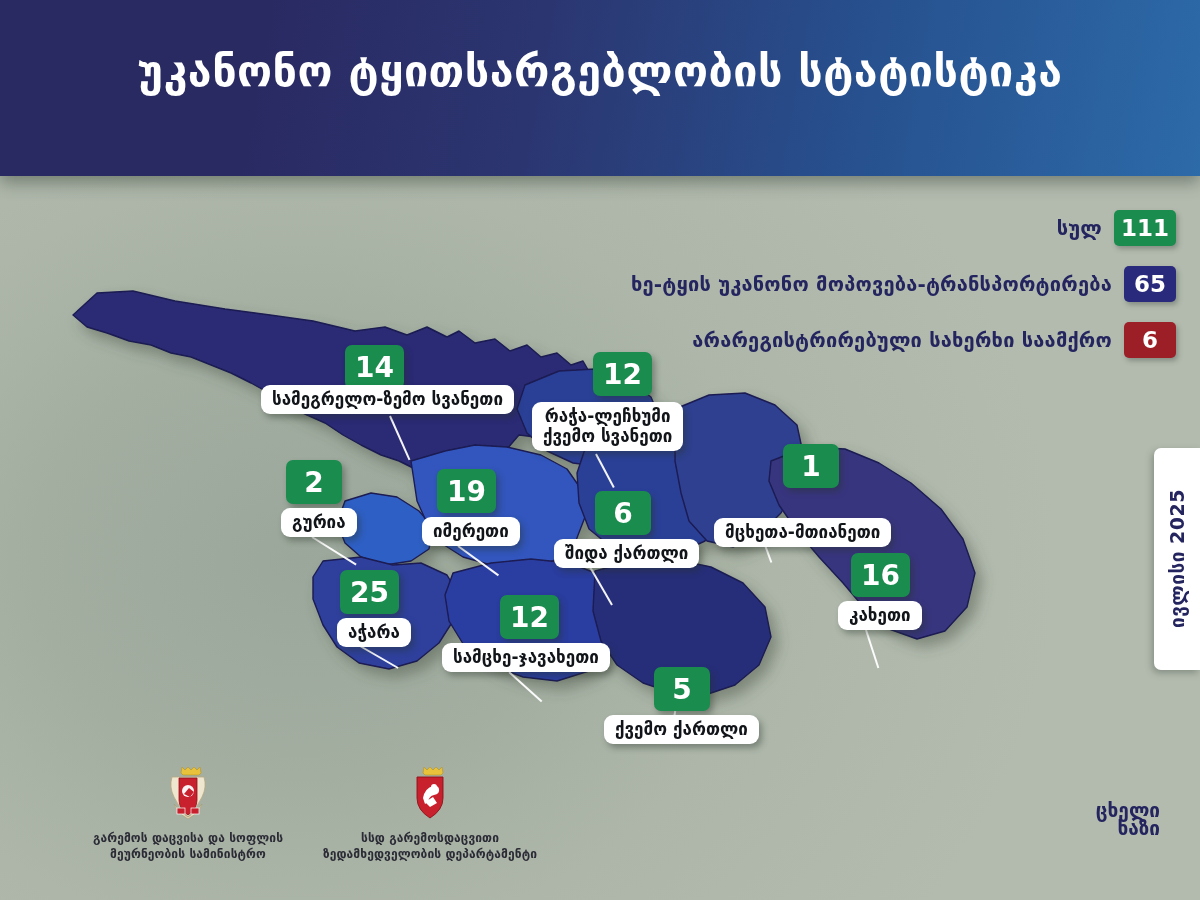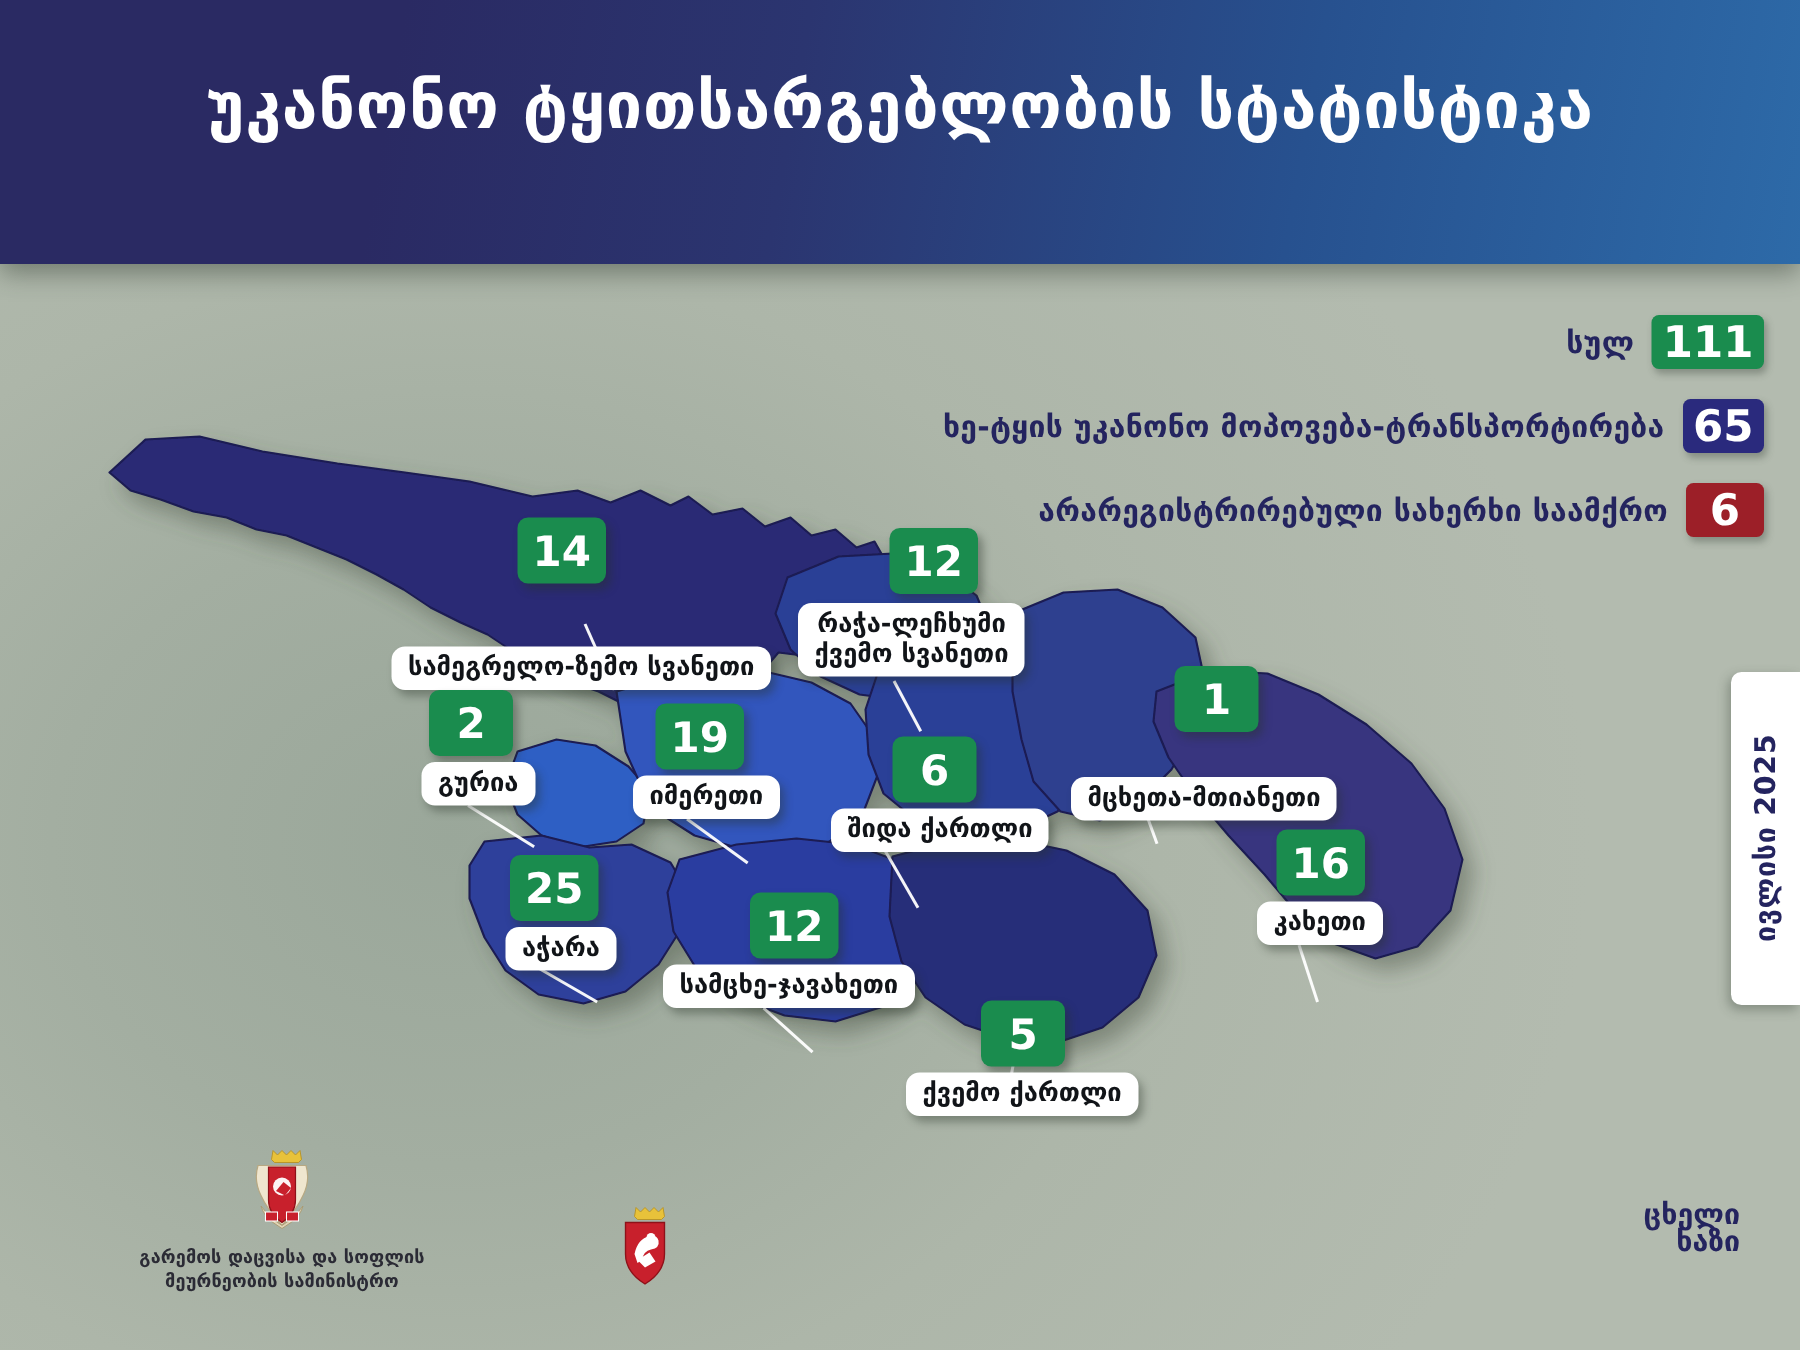--- a/index.html
+++ b/index.html
@@ -63,21 +63,21 @@
     font-size: 20px;
     font-weight: 700;
     white-space: nowrap;
     letter-spacing: 0.2px;
   }
   .legend-chip {
     min-width: 52px;
     height: 36px;
     border-radius: 5px;
     color: #ffffff;
-    font-size: 29px;
+    font-size: 23px;
     font-weight: 700;
     display: flex;
     align-items: center;
     justify-content: center;
     padding: 0 7px;
     box-sizing: border-box;
     box-shadow: 2px 3px 5px rgba(60,70,60,0.38);
   }
   
   #map-wrap {
@@ -260,21 +260,21 @@
 
         <path fill="#272f79" d="M540,306 L578,296 L618,294 L656,302 L688,318 L710,342 L716,372 L704,400
              L680,420 L650,430 L618,428 L588,418 L562,400 L546,376 L538,346 Z"></path>
       </g>
     </svg>
   </div>
 
   <div id="markers">
       <div class="leader" style="left: 390px; top: 415px; width: 48px; transform: rotate(66deg);"></div>
       <div class="marker" style="left: 345px; top: 333px; margin-top: 12px;"><span class="marker-num">14</span></div>
-      <div class="marker" style="left: 261px; top: 385px; margin-top: 46px;"><span class="marker-name">სამეგრელო-ზემო სვანეთი</span></div>
+      <div class="marker" style="left: 261px; top: 385px;"><span class="marker-name">სამეგრელო-ზემო სვანეთი</span></div>
       <div class="leader" style="left: 596px; top: 453px; width: 38px; transform: rotate(62deg);"></div>
       <div class="marker" style="left: 593px; top: 352px;"><span class="marker-num">12</span></div>
       <div class="marker" style="left: 532px; top: 402px;"><span class="marker-name">რაჭა-ლეჩხუმი
 ქვემო სვანეთი</span></div>
       <div class="leader" style="left: 757px; top: 522px; width: 42px; transform: rotate(70deg);"></div>
       <div class="marker" style="left: 783px; top: 444px;"><span class="marker-num">1</span></div>
       <div class="marker" style="left: 714px; top: 494px; margin-top: 24px;"><span class="marker-name">მცხეთა-მთიანეთი</span></div>
       <div class="leader" style="left: 312px; top: 536px; width: 52px; transform: rotate(32deg);"></div>
       <div class="marker" style="left: 286px; top: 460px;"><span class="marker-num">2</span></div>
       <div class="marker" style="left: 281px; top: 508px;"><span class="marker-name">გურია</span></div>
@@ -318,20 +318,22 @@
   </div>
 
   <div class="footer-logo" style="left:320px; bottom:38px; width:220px;">
     <svg width="44" height="56" viewBox="0 0 44 56">
       <path d="M22 3 l3 3 3-3 3 3 3-3 1 6 -2 2 h-16 l-2-2 1-6 3 3 3-3z" fill="#e8c23a" stroke="#b79224" stroke-width="0.6"></path>
       <path d="M9 13 h26 v21 q0 12 -13 20 q-13-8 -13-20 z" fill="#c8202c" stroke="#8e1119" stroke-width="0.9"></path>
       <path d="M15 34 q2-10 10-12 q5-1 6 3 q1 5 -5 6 q-5 1 -6 7 l-3 2 z" fill="#ffffff"></path>
       <circle cx="26" cy="23" r="3" fill="#ffffff"></circle>
       <path d="M17 38 l8-5 4 6 -7 4 z" fill="#ffffff"></path>
     </svg>
+    <div class="footer-caption">სსდ გარემოსდაცვითი
+ზედამხედველობის დეპარტამენტი</div>
   </div>
 
   <div id="hotline">
     <span id="hotline-words">ცხელი
 ხაზი</span>
   </div>
 
 </div>
 
 </body></html>

